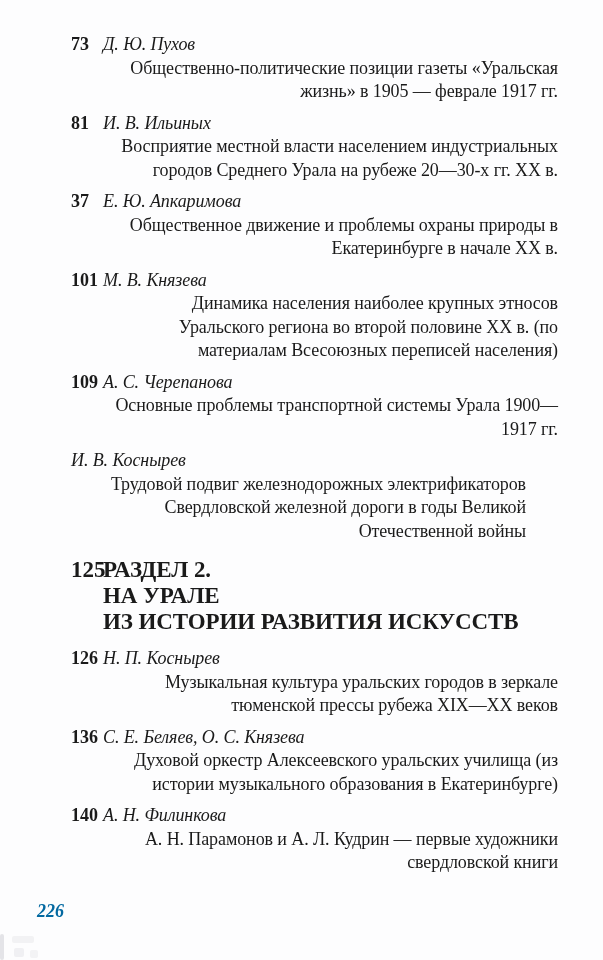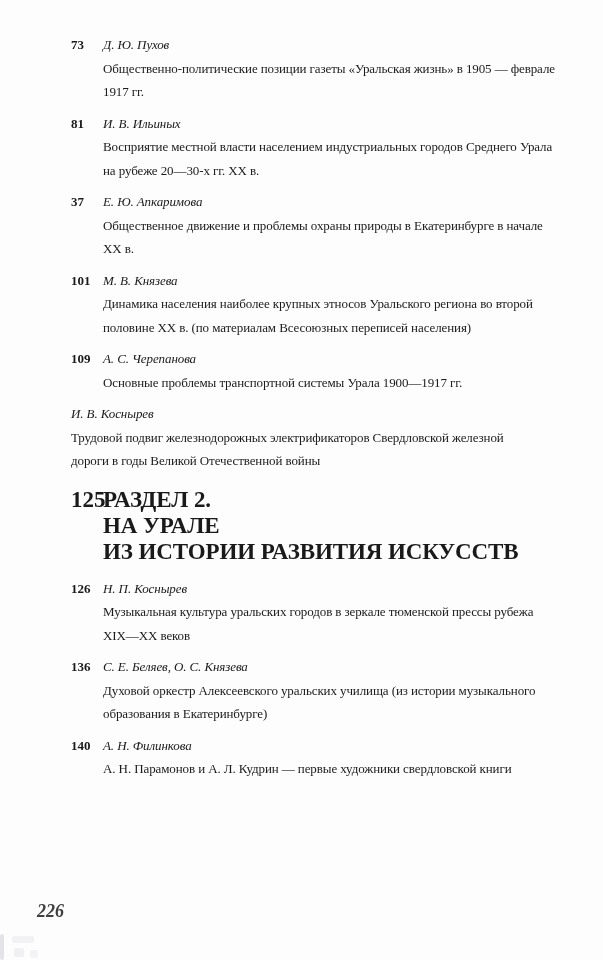--- a/index.html
+++ b/index.html
@@ -12,48 +12,48 @@
     color: #1a1a1a;
   }
   .toc {
     position: absolute;
     left: 71px; top: 33px;
     width: 487px;
   }
   .entry {
     display: flex;
     margin-bottom: 8px;
-    font-size: 13px;
+    font-size: 18px;
     line-height: 23.5px;
   }
   .num {
     flex: 0 0 32px;
     width: 32px;
     font-weight: bold;
   }
   .ebody {
     width: 455px;
     letter-spacing: -0.1px;
   }
   .author { font-style: italic; }
-  .title { font-style: normal; }
+  .title { font-style: normal; text-align: right; }
   .section {
     margin-top: 14px;
     margin-bottom: 12px;
     font-size: 23px;
     line-height: 26px;
     font-weight: bold;
   }
   .folio {
     position: absolute;
     left: 37px; top: 901px;
     font-size: 18px;
     font-weight: bold;
     font-style: italic;
-    color: #404040;
+    color: #0369a1;
   }
   .smudge {
     position: absolute;
     background: #ececef;
     border-radius: 2px;
   }
   .s1 { left: 0; top: 934px; width: 4px;  height: 26px; background: #e4e4e8; }
   .s2 { left: 12px; top: 936px; width: 22px; height: 7px; background: #f2f2f4; }
   .s3 { left: 14px; top: 948px; width: 10px; height: 9px; background: #f0f0f3; }
   .s4 { left: 30px; top: 950px; width: 8px;  height: 8px; background: #f3f3f5; }

